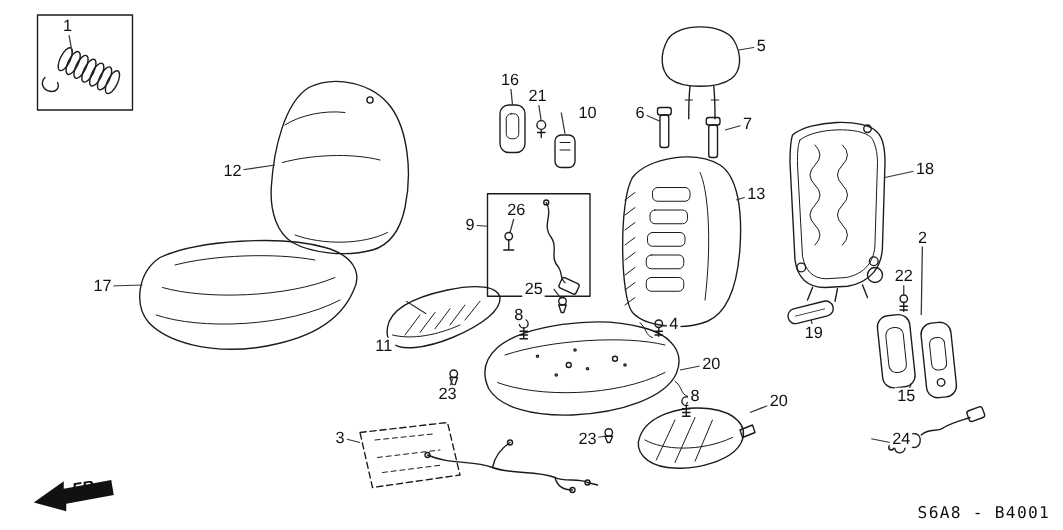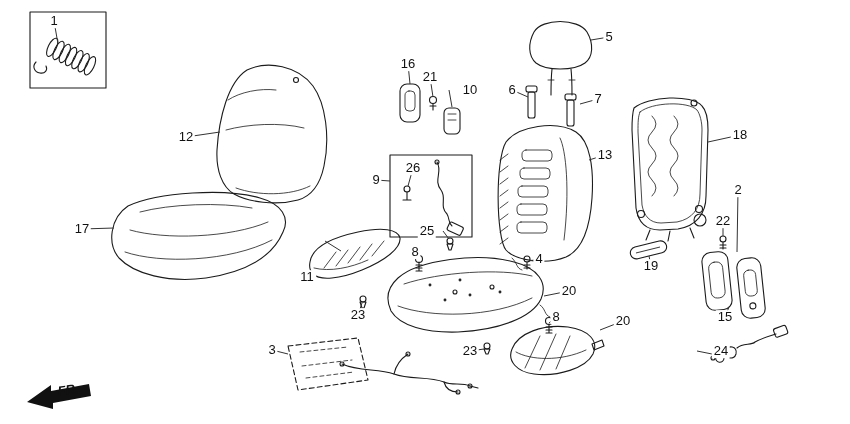--- a/index.html
+++ b/index.html
@@ -282,14 +282,15 @@
       <div class="callout" style="left: 569px; top: 291px;">20</div>
       <div class="callout" style="left: 725px; top: 317px;">15</div>
       <div class="callout" style="left: 623px; top: 321px;">20</div>
       <div class="callout" style="left: 556px; top: 317px;">8</div>
       <div class="callout" style="left: 358px; top: 315px;">23</div>
       <div class="callout" style="left: 470px; top: 351px;">23</div>
       <div class="callout" style="left: 272px; top: 350px;">3</div>
       <div class="callout" style="left: 697px; top: 351px; margin-left: 24px;">24</div>
     </div>
 
+<div class="diagram-code">S6A8 - B4001</div>
 
 </div>
 
 </body></html>

